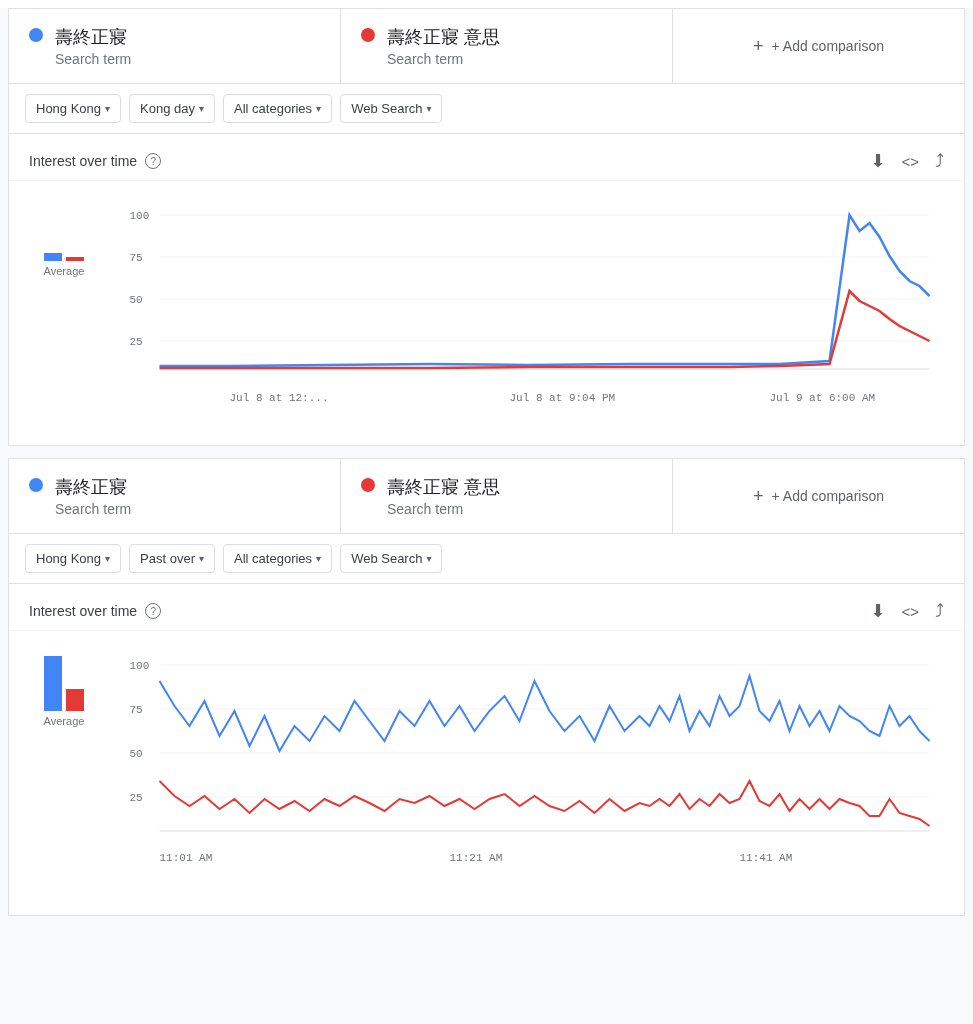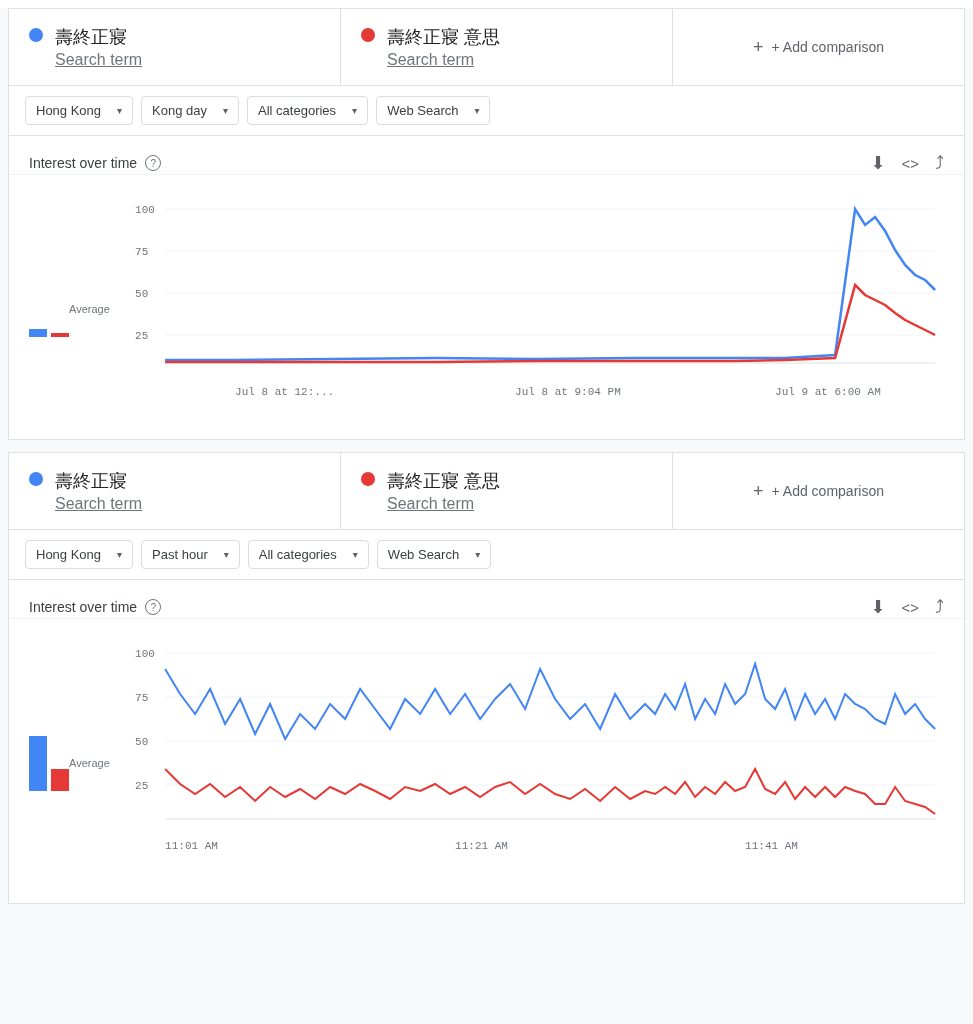--- a/index.html
+++ b/index.html
@@ -29,24 +29,23 @@
       flex-shrink: 0;
     }
     .dot-blue { background: #4285F4; }
     .dot-red { background: #E53935; }
     .search-term-text .term-name {
       font-size: 18px;
       font-weight: 500;
       color: #202124;
     }
     .search-term-text .term-label {
-      font-size: 16px;
+      font-size: 14px;
       color: #70757a;
       margin-top: 2px;
-      text-decoration: underline;
     }
     .add-comparison {
       flex: 1;
       display: flex;
       align-items: center;
       justify-content: center;
       gap: 8px;
       color: #5f6368;
       font-size: 16px;
       cursor: pointer;
@@ -61,21 +60,21 @@
       display: flex;
       align-items: center;
       padding: 10px 16px;
       gap: 8px;
       border-bottom: 1px solid #e0e0e0;
       background: #fff;
     }
     .filter-btn {
       display: flex;
       align-items: center;
-      gap: 16px;
+      gap: 4px;
       padding: 6px 10px;
       border: 1px solid #dadce0;
       border-radius: 4px;
       background: #fff;
       cursor: pointer;
       font-size: 13px;
       color: #3c4043;
     }
     .filter-btn .chevron {
       font-size: 10px;
@@ -83,21 +82,21 @@
     }
 
     
     .interest-panel {
       background: #fff;
     }
     .interest-header {
       display: flex;
       align-items: center;
       justify-content: space-between;
-      padding: 16px 20px 0;
+      padding: 16px 20px 8px;
       border-bottom: 1px solid #f1f3f4;
     }
     .interest-title {
       display: flex;
       align-items: center;
       gap: 8px;
       font-size: 14px;
       color: #3c4043;
       font-weight: 500;
     }
@@ -125,21 +124,21 @@
     }
 
     
     .chart-area {
       padding: 20px 20px 20px 20px;
       display: flex;
       gap: 0;
     }
     .chart-average {
       display: flex;
-      flex-direction: row;
+      flex-direction: column;
       align-items: center;
       margin-right: 16px;
       min-width: 70px;
     }
     .avg-bars {
       display: flex;
       gap: 4px;
       align-items: flex-end;
       height: 60px;
     }
@@ -292,21 +291,21 @@
         <span style="font-size:14px; color:#5f6368;">+ Add comparison</span>
       </div>
     </div>
 
     <div class="filters-row">
       <button class="filter-btn">
         <span>Hong Kong</span>
         <span class="chevron">▾</span>
       </button>
       <button class="filter-btn">
-        <span>Past hour</span>
+        <span>Past over</span>
         <span class="chevron">▾</span>
       </button>
       <button class="filter-btn">
         <span>All categories</span>
         <span class="chevron">▾</span>
       </button>
       <button class="filter-btn">
         <span>Web Search</span>
         <span class="chevron">▾</span>
       </button>

